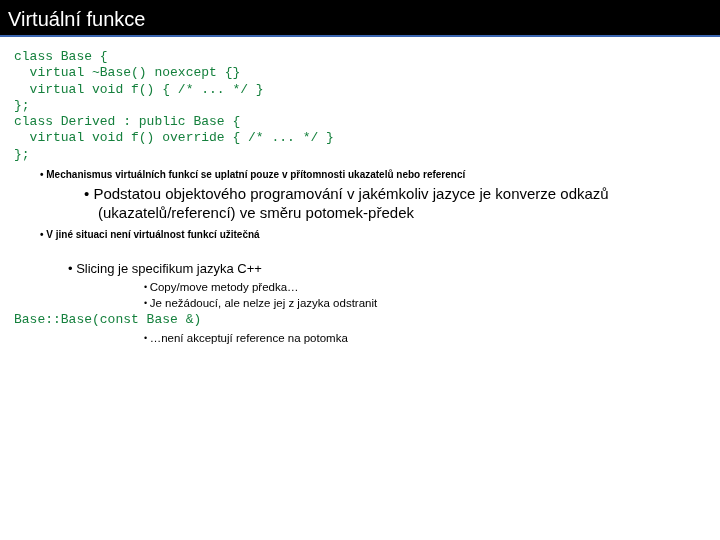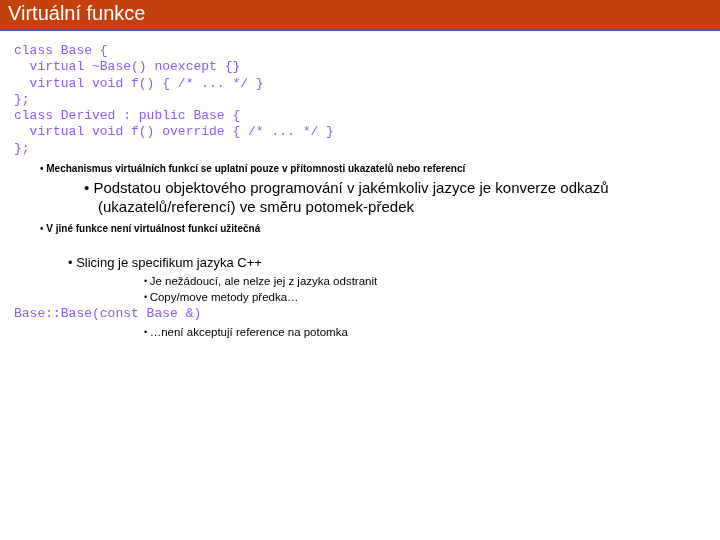--- a/index.html
+++ b/index.html
@@ -4,37 +4,37 @@
 <style>
   * { margin: 0; padding: 0; box-sizing: border-box; }
   body {
     width: 720px;
     height: 540px;
     background: #fff;
     font-family: "Segoe UI", Tahoma, sans-serif;
     overflow: hidden;
   }
   .title-bar {
-    background: #c2410c;
+    background: #000000;
     color: #fff;
     font-size: 20px;
-    padding: 2px 8px 4px 8px;
+    padding: 8px 8px 4px 8px;
     border-bottom: 2px solid #3a65b0;
   }
   .content {
     padding: 10px 14px 4px 14px;
     font-size: 12.5px;
     color: #000;
     line-height: 1.25;
   }
   pre.code {
     font-family: "Courier New", monospace;
     font-size: 13px;
     white-space: pre;
-    color: #8b5cf6;
+    color: #15803d;
     margin: 2px 0 2px 0;
   }
   .bullet1 {
     margin: 6px 0 2px 26px;
     font-size: 10px;
     font-weight: 600;
     text-indent: -14px;
     padding-left: 14px;
   }
   .bullet1::before {
@@ -83,25 +83,25 @@
 };
 class Derived : public Base {
   virtual void f() override { /* ... */ }
 };</pre>
 
   <div class="bullet1">Mechanismus virtuálních funkcí se uplatní pouze v přítomnosti ukazatelů nebo referencí</div>
 
   <div class="bullet2">Podstatou objektového programování v jakémkoliv jazyce je konverze odkazů (ukazatelů/referencí) ve směru potomek-předek</div>
 
 
-  <div class="bullet1">V jiné funkce není virtuálnost funkcí užitečná</div>
+  <div class="bullet1">V jiné situaci není virtuálnost funkcí užitečná</div>
 
 
   <div class="bullet2b">Slicing je specifikum jazyka C++</div>
 
+  <div class="bullet3">Copy/move metody předka…</div>
   <div class="bullet3">Je nežádoucí, ale nelze jej z jazyka odstranit</div>
-  <div class="bullet3">Copy/move metody předka…</div>
 
   <pre class="code">Base::Base(const Base &amp;)</pre>
 
   <div class="bullet3">…není akceptují reference na potomka</div>
 
 </div>
 
 </body></html>

